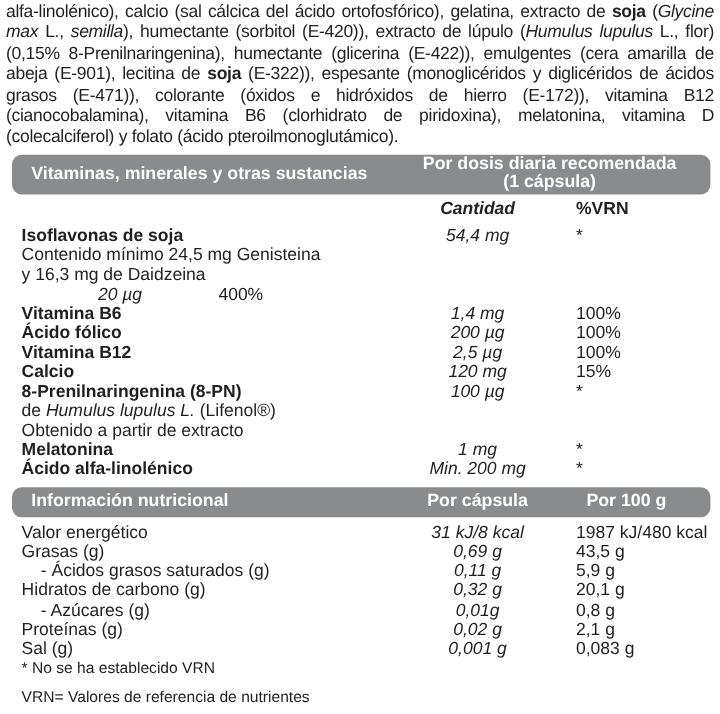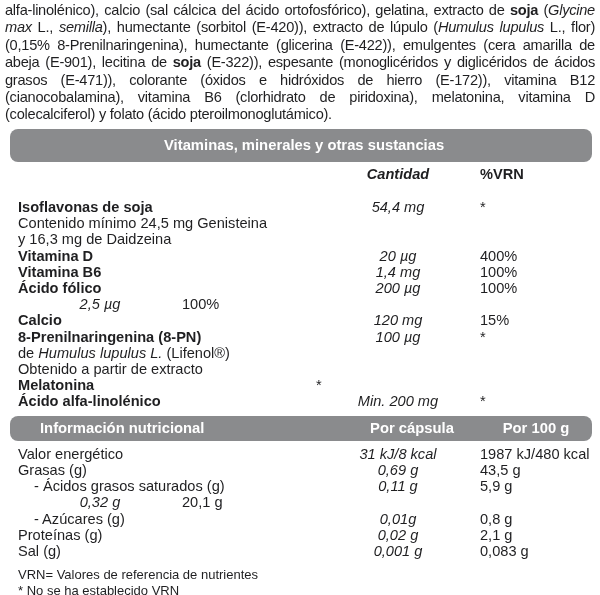--- a/index.html
+++ b/index.html
@@ -25,21 +25,20 @@
 
   
   .bar{
     display:flex;
     align-items:center;
     background:#8a8b8d;
     color:#ffffff;
     font-weight:700;
     border-radius:8px;
     margin:5px 8px 0 10px;
-    justify-content:center;
   }
   .bar1{height:33px;}
   .bar2{height:25px;margin-top:6px;}
   .bar-title{flex:0 0 290px;padding-left:16px;font-size:14.8px;}
   .bar1-right{flex:1;text-align:center;font-size:14.8px;line-height:15px;padding-left:14px;padding-right:6px;}
   .bar-colqty{flex:0 0 164px;text-align:center;font-size:14.8px;}
   .bar-colvrn{flex:0 0 84px;display:flex;justify-content:center;font-size:14.8px;}
   .bar-colvrn span{white-space:nowrap;}
 
   
@@ -50,21 +49,21 @@
     font-size:14.6px;
     line-height:16.2px;
   }
   .subhead{margin-top:4px;font-weight:700;}
   .c-name{flex:0 0 298px;}
   .c-qty{flex:0 0 164px;text-align:center;font-style:italic;}
   .c-vrn{flex:0 0 84px;display:flex;justify-content:flex-start;}
   .c-vrn span{white-space:nowrap;}
   .vt .nm{font-weight:700;}
   .note{font-weight:400;}
-  .vt-rows{margin-top:17px;}
+  .vt-rows{margin-top:7px;}
   .nt-rows{margin-top:5px;}
   .indent .c-name{padding-left:16px;flex-basis:282px;}
 
   
   .footnote{
     margin:0 0 0 18px;
     font-size:13px;
     line-height:15.5px;
   }
   .footnote.first{margin-top:8px;}
@@ -77,20 +76,24 @@
 </head>
 <body>
 
 <div class="sheet">
 
   <p class="ingredients"><span>alfa-linolénico), calcio (sal cálcica del ácido ortofosfórico), gelatina, extracto de </span><span class="b">soja</span><span> (</span><span class="i">Glycine max</span><span> L., </span><span class="i">semilla</span><span>), humectante (sorbitol (E-420)), extracto de lúpulo (</span><span class="i">Humulus lupulus</span><span> L., flor) (0,15% 8-Prenilnaringenina), humectante (glicerina (E-422)), emulgentes (cera amarilla de abeja (E-901), lecitina de </span><span class="b">soja</span><span> (E-322)), espesante (monoglicéridos y diglicéridos de ácidos grasos (E-471)), colorante (óxidos e hidróxidos de hierro (E-172)), vitamina B12 (cianocobalamina), vitamina B6 (clorhidrato de piridoxina), melatonina, vitamina D (colecalciferol) y folato (ácido pteroilmonoglutámico).</span></p>
 
   <section class="vt">
     <div class="bar bar1">
       <div class="bar-title">Vitaminas, minerales y otras sustancias</div>
+      <div class="bar1-right">
+        <div>Por dosis diaria recomendada</div>
+        <div>(1 cápsula)</div>
+      </div>
     </div>
 
     <div class="row subhead">
       <div class="c-name"></div>
       <div class="c-qty">Cantidad</div>
       <div class="c-vrn">
           <span>%VRN</span>
         </div>
     </div>
 
@@ -102,21 +105,20 @@
           <div class="note">Contenido mínimo 24,5 mg Genisteina</div>
           <div class="note">y 16,3 mg de Daidzeina</div>
         </div>
         <div class="c-qty">54,4 mg</div>
         <div class="c-vrn">
             <span>*</span>
           </div>
       </div>
 
       <div class="row">
-        <div class="c-name"><span class="nm">Vitamina D</span></div>
         <div class="c-qty">20 µg</div>
         <div class="c-vrn">
             <span>400%</span>
           </div>
       </div>
 
       <div class="row">
         <div class="c-name"><span class="nm">Vitamina B6</span></div>
         <div class="c-qty">1,4 mg</div>
         <div class="c-vrn">
@@ -126,20 +128,21 @@
 
       <div class="row">
         <div class="c-name"><span class="nm">Ácido fólico</span></div>
         <div class="c-qty">200 µg</div>
         <div class="c-vrn">
             <span>100%</span>
           </div>
       </div>
 
       <div class="row">
+        <div class="c-name"><span class="nm">Vitamina B12</span></div>
         <div class="c-qty">2,5 µg</div>
         <div class="c-vrn">
             <span>100%</span>
           </div>
       </div>
 
       <div class="row">
         <div class="c-name"><span class="nm">Calcio</span></div>
         <div class="c-qty">120 mg</div>
         <div class="c-vrn">
@@ -154,20 +157,21 @@
           <div class="note">Obtenido a partir de extracto</div>
         </div>
         <div class="c-qty">100 µg</div>
         <div class="c-vrn">
             <span>*</span>
           </div>
       </div>
 
       <div class="row">
         <div class="c-name"><span class="nm">Melatonina</span></div>
+        <div class="c-qty">1 mg</div>
         <div class="c-vrn">
             <span>*</span>
           </div>
       </div>
 
       <div class="row">
         <div class="c-name"><span class="nm">Ácido alfa-linolénico</span></div>
         <div class="c-qty">Min. 200 mg</div>
         <div class="c-vrn">
             <span>*</span>
@@ -206,20 +210,21 @@
 
       <div class="row indent">
         <div class="c-name">- Ácidos grasos saturados (g)</div>
         <div class="c-qty">0,11 g</div>
         <div class="c-vrn">
             <span>5,9 g</span>
           </div>
       </div>
 
       <div class="row">
+        <div class="c-name">Hidratos de carbono (g)</div>
         <div class="c-qty">0,32 g</div>
         <div class="c-vrn">
             <span>20,1 g</span>
           </div>
       </div>
 
       <div class="row indent">
         <div class="c-name">- Azúcares (g)</div>
         <div class="c-qty">0,01g</div>
         <div class="c-vrn">
@@ -239,17 +244,17 @@
         <div class="c-name">Sal (g)</div>
         <div class="c-qty">0,001 g</div>
         <div class="c-vrn">
             <span>0,083 g</span>
           </div>
       </div>
 
     </div>
   </section>
 
+  <div class="footnote">* No se ha establecido VRN</div>
   <div class="footnote first">VRN= Valores de referencia de nutrientes</div>
-  <div class="footnote">* No se ha establecido VRN</div>
   <div class="claims">Bajo contenido de azúcares. Sin gluten. Sin lactosa.</div>
 
 </div>
 
 </body></html>

